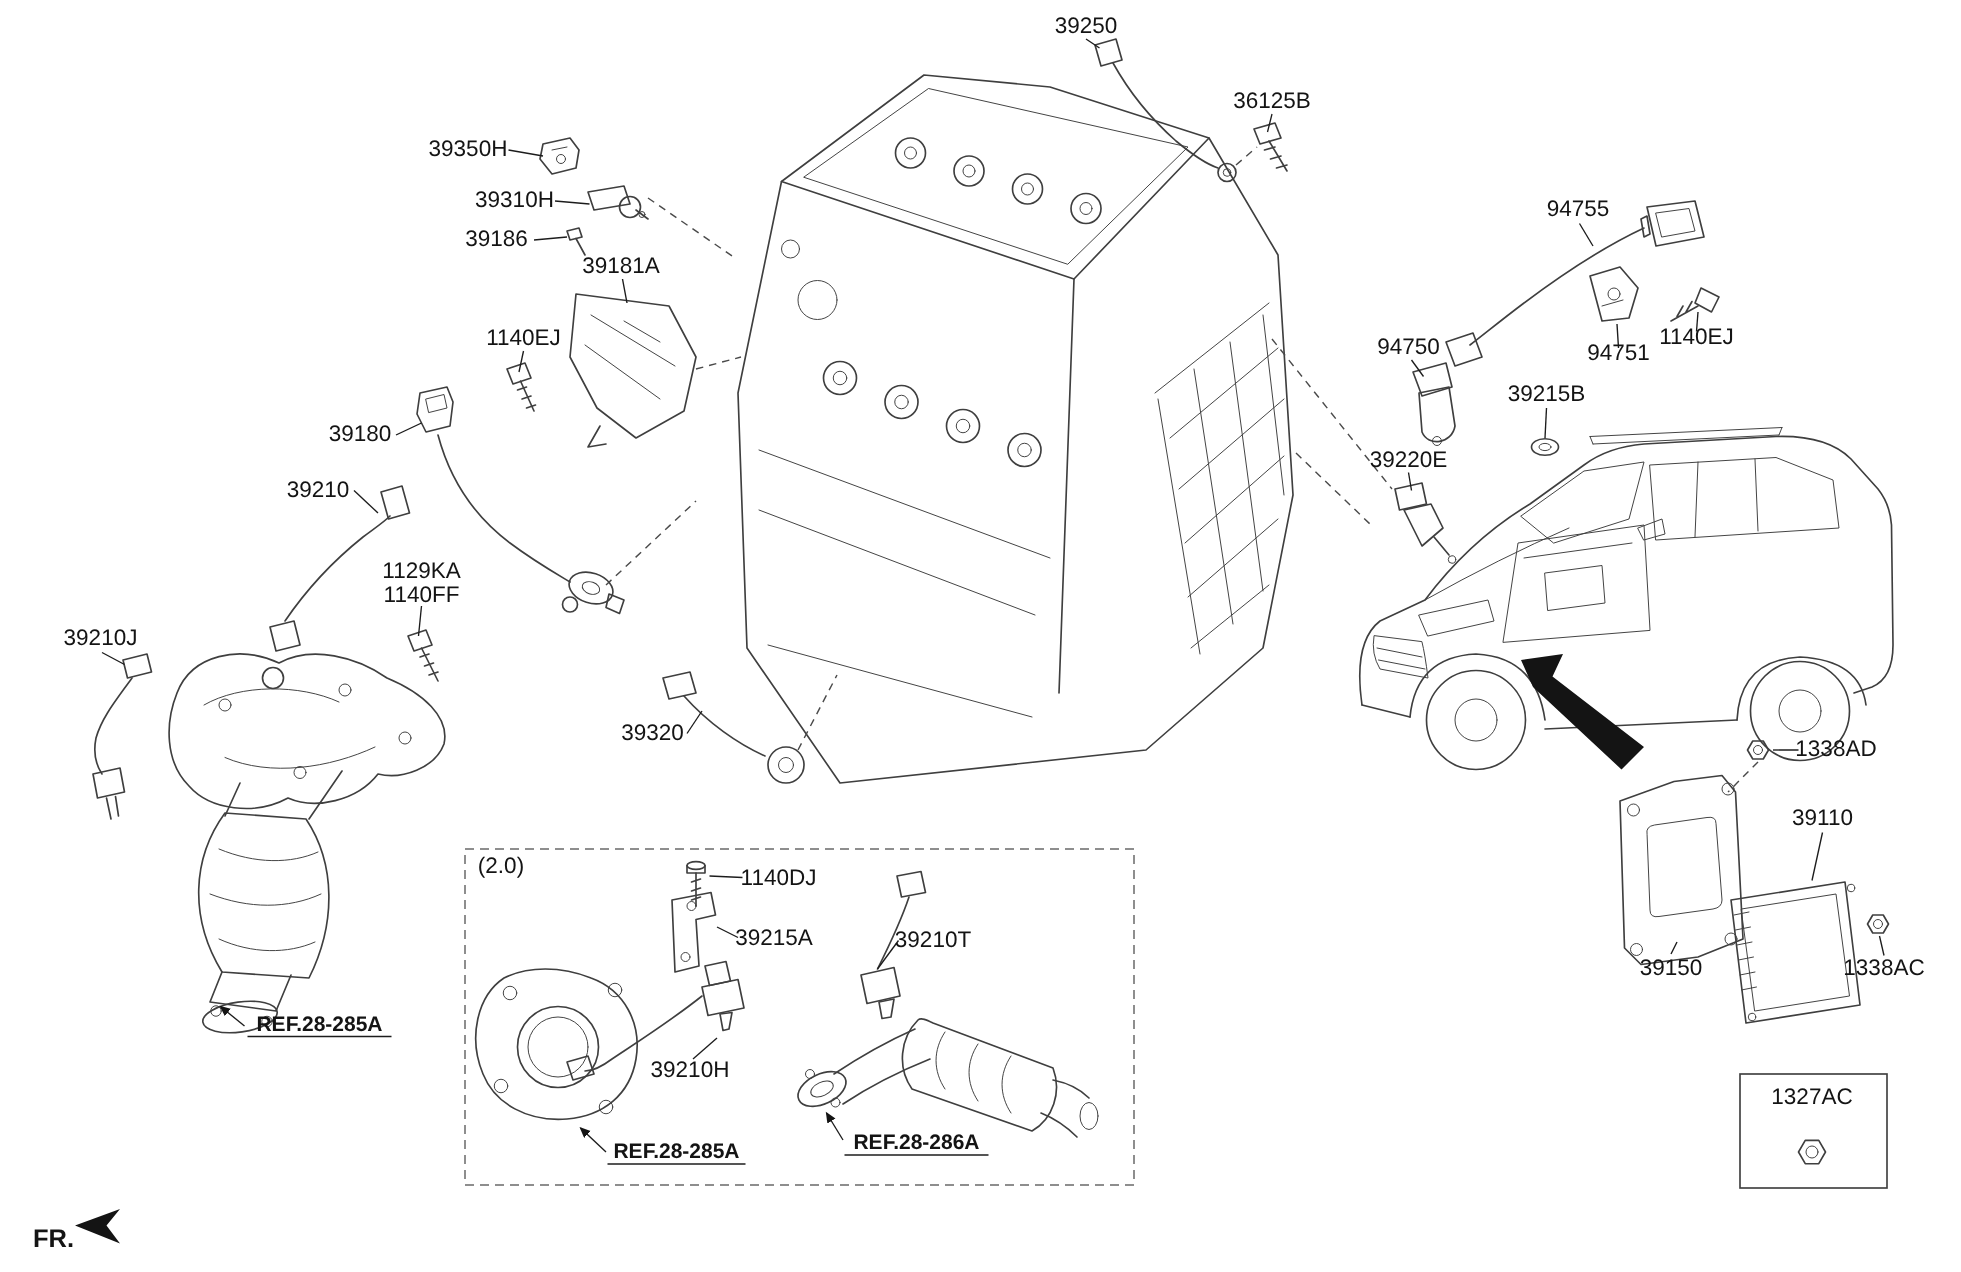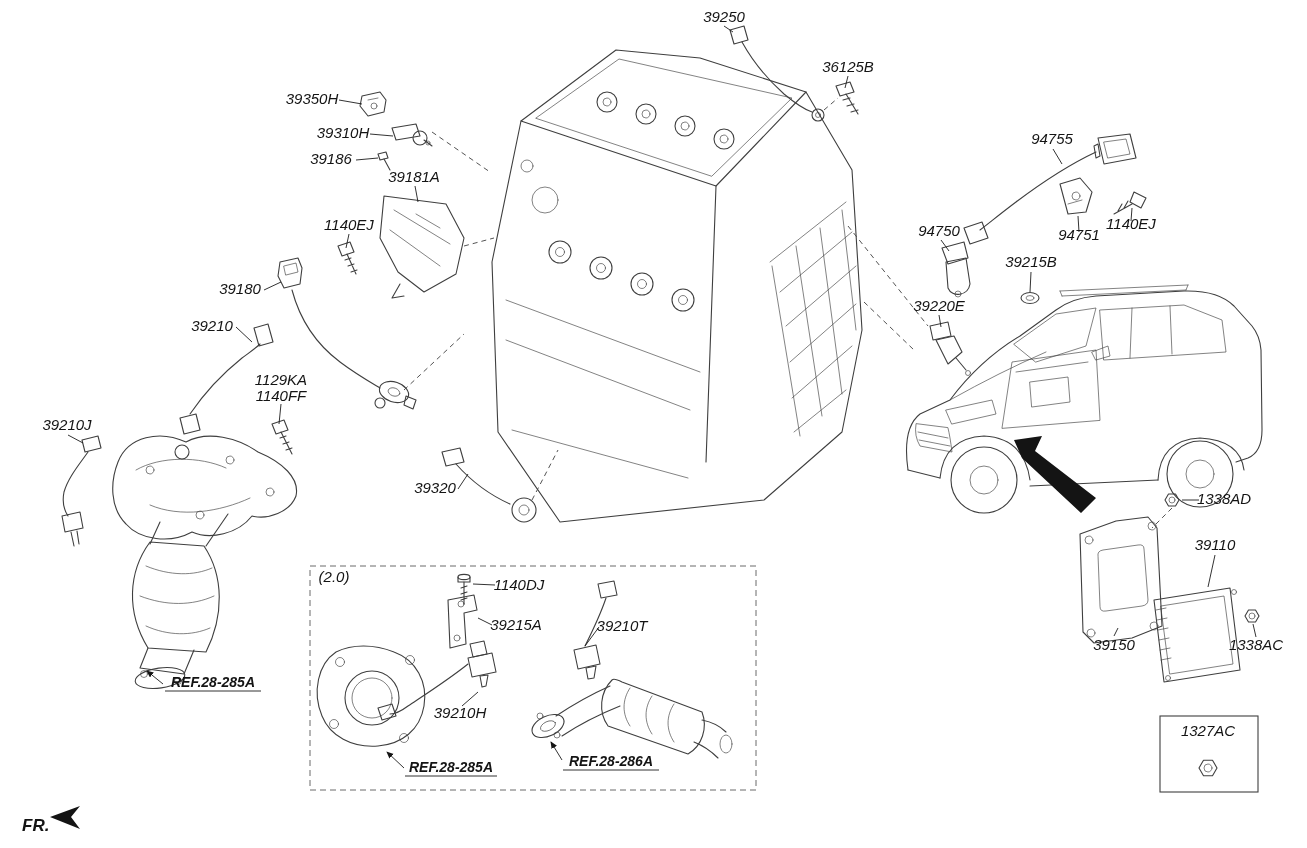--- a/index.html
+++ b/index.html
@@ -1,17 +1,17 @@
 <!DOCTYPE html>
 <html><head>
 <meta charset="utf-8">
 <style>
   html,body{margin:0;padding:0;background:#ffffff;}
   .stage{position:relative;width:1307px;height:848px;background:#ffffff;overflow:hidden;
-         font-family:"Liberation Sans",sans-serif;font-style:italic;}
+         font-family:"Liberation Sans",sans-serif;}
   svg{position:absolute;left:0;top:0;}
   .draw{stroke:#3f3f3f;fill:none;stroke-width:1.1;stroke-linejoin:round;stroke-linecap:round;}
   .draw .thin{stroke-width:0.65;}
   .leader{stroke:#1c1c1c;stroke-width:0.9;fill:none;}
   .dash{stroke:#4a4a4a;stroke-width:0.95;fill:none;stroke-dasharray:5,4;}
   .dashbox{stroke:#6a6a6a;stroke-width:1;fill:none;stroke-dasharray:6,4;}
   .lbl{font-family:"Liberation Sans",sans-serif;font-size:15px;fill:#141414;}
   .ref{font-size:14px;font-weight:bold;}
   .fr{font-size:17px;font-weight:bold;}
   .solid{fill:#141414;stroke:none;}

